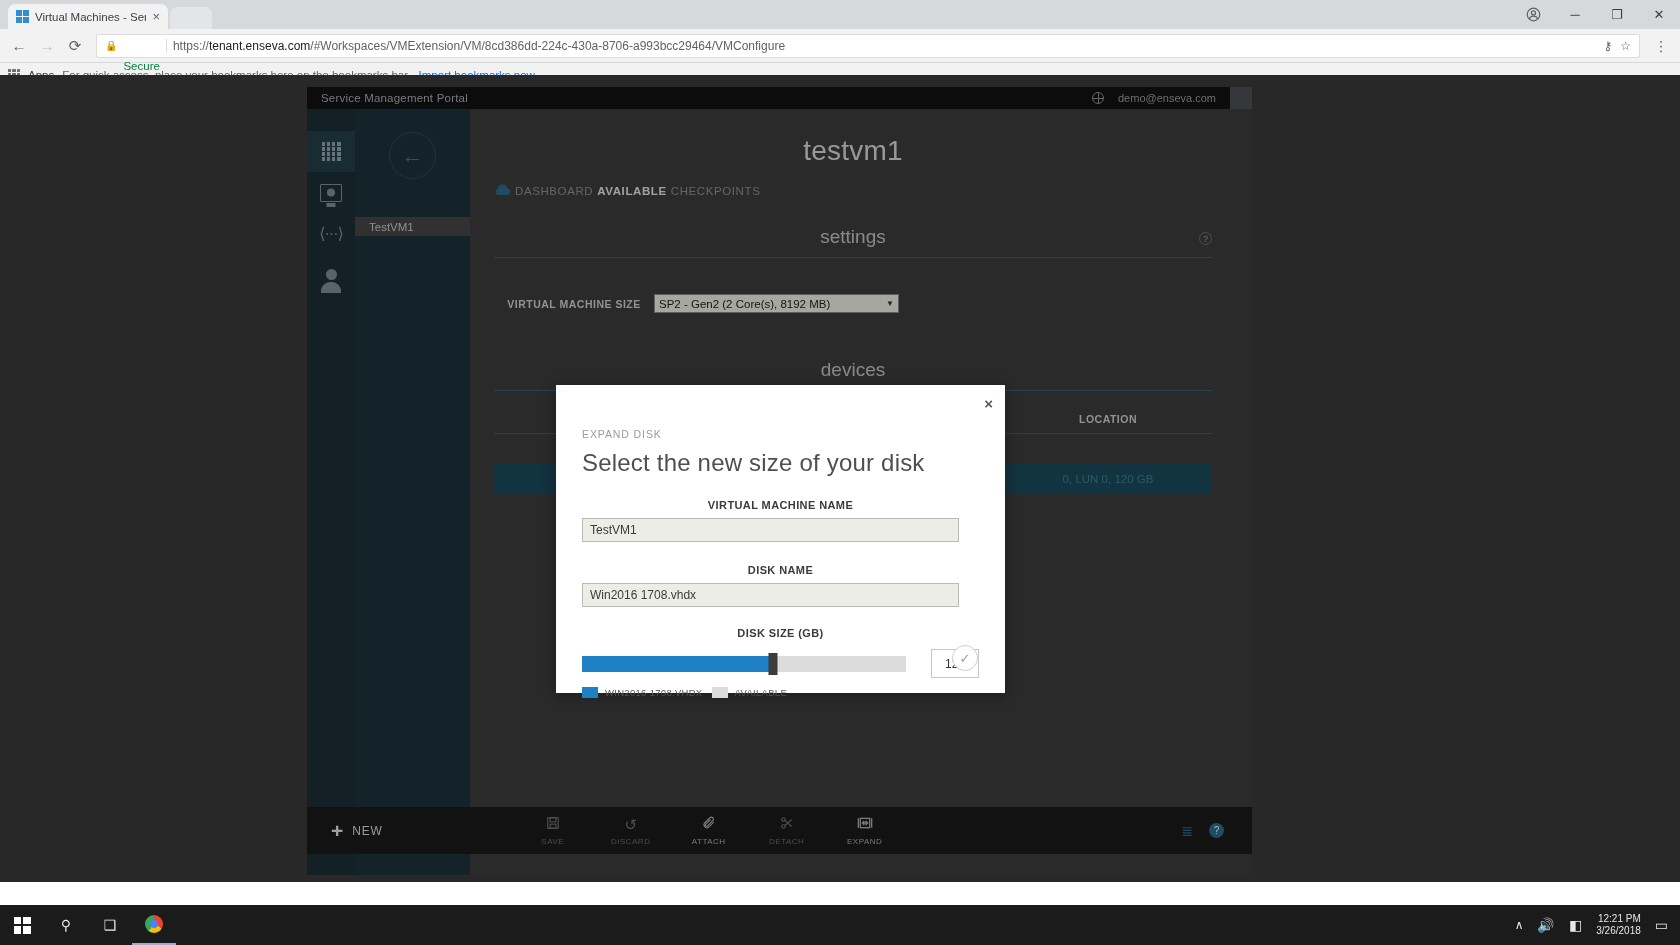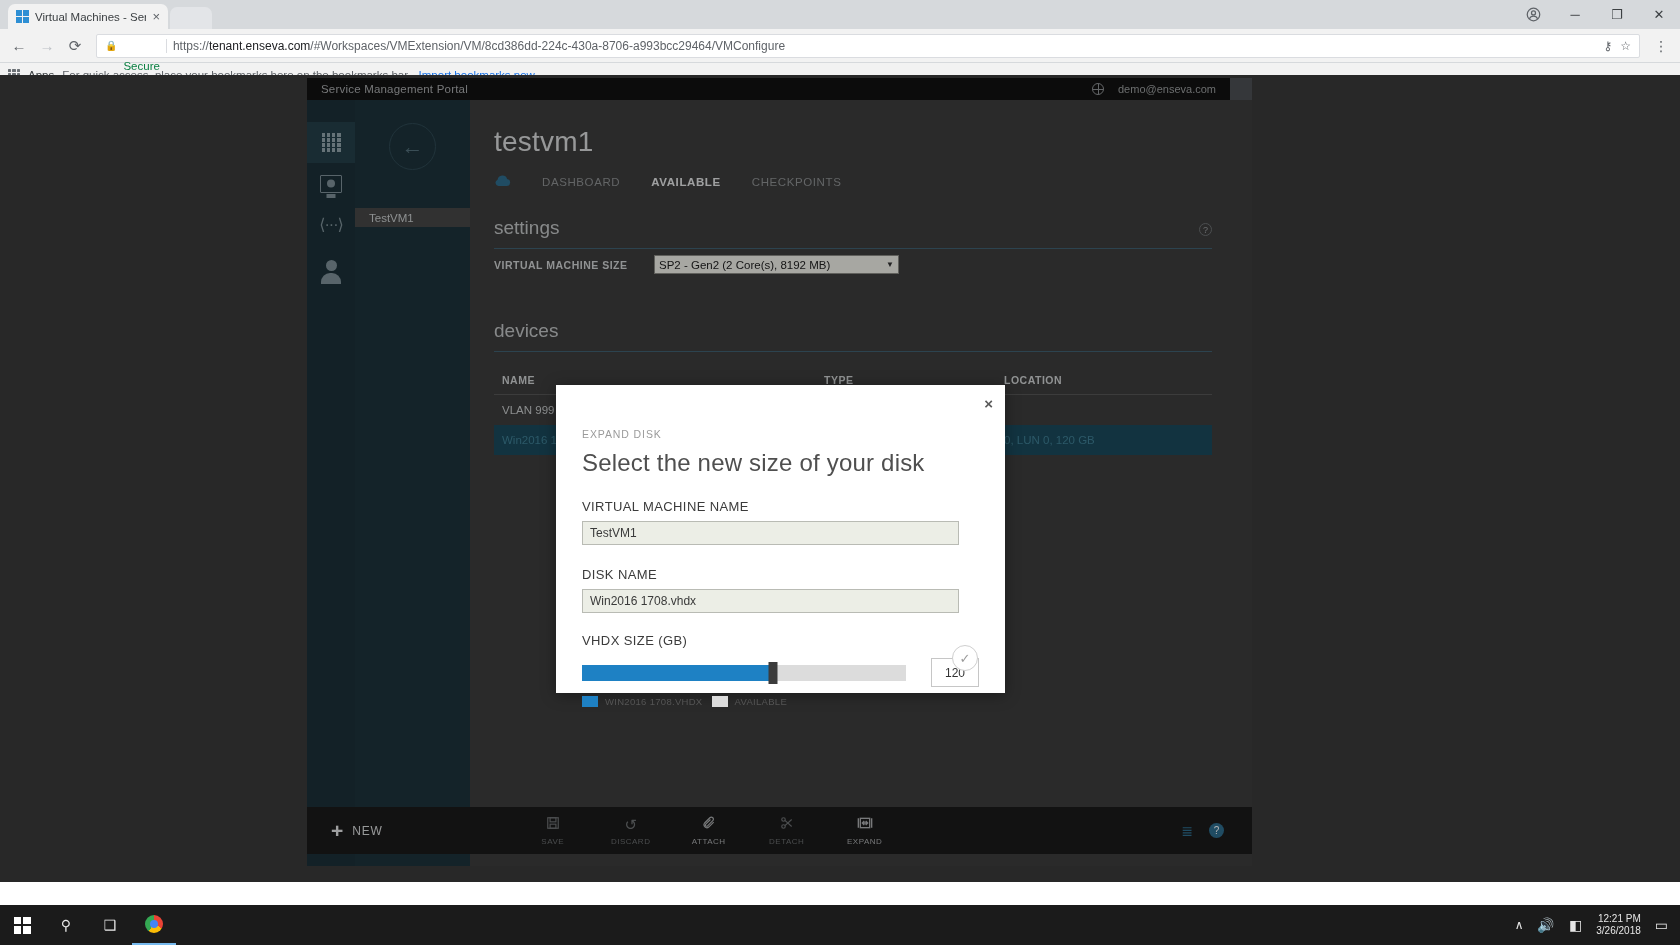--- a/index.html
+++ b/index.html
@@ -85,22 +85,23 @@
   .bm-label { font-size: 11.5px; color: #3c4043; }
   .bm-hint { font-size: 11.5px; color: #5f6368; }
   .bm-link { font-size: 11.5px; color: #1a73e8; cursor: pointer; }
 
   
   .viewport {
     position: absolute; top: 75px; left: 0; right: 0; bottom: 63px;
     background: #3a3a3a; overflow: hidden;
   }
   .page-shell {
-    position: absolute; left: 307px; top: 3px; width: 945px; height: 788px;
+    position: absolute; left: 307px; top: 12px; width: 945px; height: 788px;
     background: #3d3d3d;
+    text-align: center;
   }
   .scrim { position: absolute; inset: 0; background: rgba(0,0,0,0.30); z-index: 40; }
 
   .portal-top {
     height: 22px; background: #121212; display: flex; align-items: center;
     color: #a9abad; font-size: 11.5px; padding-left: 14px; position: relative;
   }
   .portal-top .title { letter-spacing: .2px; }
   .portal-right {
     position: absolute; right: 0; top: 0; height: 22px;
@@ -150,36 +151,36 @@
     color: #54707c; font-size: 22px; cursor: pointer;
   }
   .nav-item {
     height: 19px; display: flex; align-items: center; padding-left: 14px;
     font-size: 11.5px; color: #c9cdce; margin-top: 38px; cursor: pointer;
   }
   .nav-item.selected { background: #474747; }
 
   .content { flex: 1; position: relative; padding: 26px 40px 0 24px; }
   .vm-title { font-size: 28px; color: #d8dadb; font-weight: 300; letter-spacing: .2px; }
-  .tabs-row { display: flex; align-items: center; gap: 31px; margin-top: 15px; }
+  .tabs-row { display: flex; align-items: center; gap: 4px; margin-top: 15px; }
   .cloud-ico { color: #2e6d8e; font-size: 15px; }
   .tab-link { font-size: 11.5px; color: #8e9193; letter-spacing: .6px; cursor: pointer; }
   .tab-link.active { color: #e4e6e7; font-weight: 700; }
 
   .section { margin-top: 27px; position: relative; }
   .sec-head {
     font-size: 19px; color: #c2c5c6; font-weight: 300;
     padding-bottom: 9px; border-bottom: 1px solid #3f6071;
   }
   .help-ico {
     position: absolute; right: 0; top: 6px; width: 13px; height: 13px;
     border-radius: 50%; border: 1px solid #6c7073; color: #9a9d9f;
     font-size: 9px; display: flex; align-items: center; justify-content: center; cursor: pointer;
   }
-  .form-row { display: flex; align-items: center; margin-top: 6px; }
+  .form-row { display: flex; align-items: center; margin-top: 36px; }
   .form-label {
     width: 160px; font-size: 10.5px; color: #cfd2d3; font-weight: 700; letter-spacing: .5px;
   }
   .select-box {
     width: 245px; height: 19px; background: #efefe9; border: 1px solid #8a8a84;
     display: flex; align-items: center; padding: 0 4px;
     font-size: 11.5px; color: #222; cursor: pointer; position: relative;
   }
   .select-caret { margin-left: auto; font-size: 8px; color: #333; }
 
@@ -231,21 +232,21 @@
     position: absolute; right: 12px; top: 11px; font-size: 15px; color: #5b5b5b;
     cursor: pointer; line-height: 1; font-weight: 700;
   }
   .modal-inner { padding: 43px 26px 0 26px; }
   .eyebrow { font-size: 10.5px; color: #9b9b9b; letter-spacing: .9px; }
   .modal-title {
     font-size: 24px; color: #4f4f4f; font-weight: 300; margin-top: 9px; letter-spacing: .2px;
   }
   .fld { margin-top: 22px; }
   .fld-label {
-    font-size: 13px; color: #3b3b3b; font-weight: 400; letter-spacing: .4px;
+    font-size: 11px; color: #3b3b3b; font-weight: 700; letter-spacing: .4px; text-align: center;
   }
   .fld-input {
     margin-top: 7px; width: 377px; height: 24px; background: #eceee6;
     border: 1px solid #b9bbb4; display: flex; align-items: center; padding: 0 7px;
     font-size: 12px; color: #3a3a3a;
   }
   .slider-wrap { display: flex; align-items: center; gap: 0; margin-top: 10px; }
   .track {
     position: relative; width: 345px; height: 16px; background: #dcdcdc; cursor: pointer;
   }
@@ -539,21 +540,21 @@
           <div class="fld-label">VIRTUAL MACHINE NAME</div>
           <div class="fld-input">TestVM1</div>
         </div>
 
         <div class="fld">
           <div class="fld-label">DISK NAME</div>
           <div class="fld-input">Win2016 1708.vhdx</div>
         </div>
 
         <div class="fld" style="margin-top:20px;">
-          <div class="fld-label">VHDX SIZE (GB)</div>
+          <div class="fld-label">DISK SIZE (GB)</div>
           <div class="slider-wrap">
             <div class="track">
               <div class="track-fill" id="trackFill" style="width: 59%;"></div>
               <div class="thumb" id="sliderThumb" style="left: 59%;"></div>
             </div>
             <div class="size-input">120</div>
           </div>
           <div class="legend">
             <span class="lg">
               <span class="sw used"></span>

